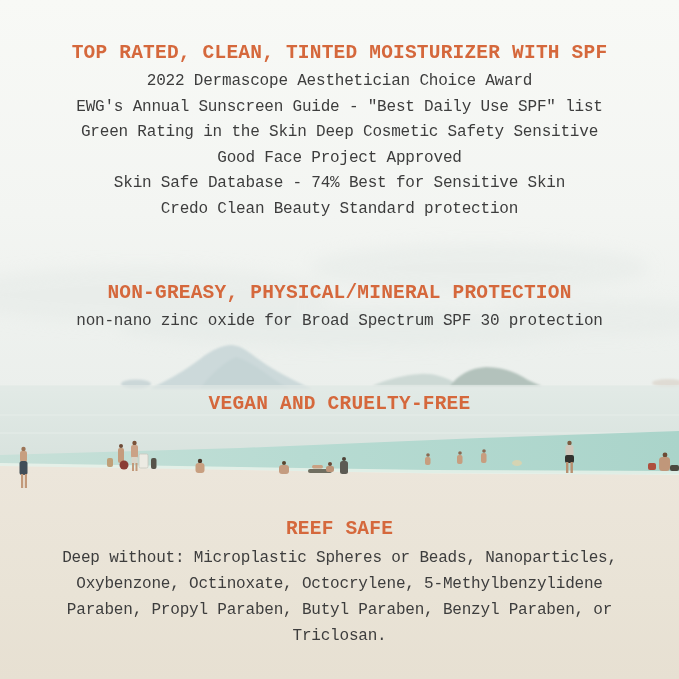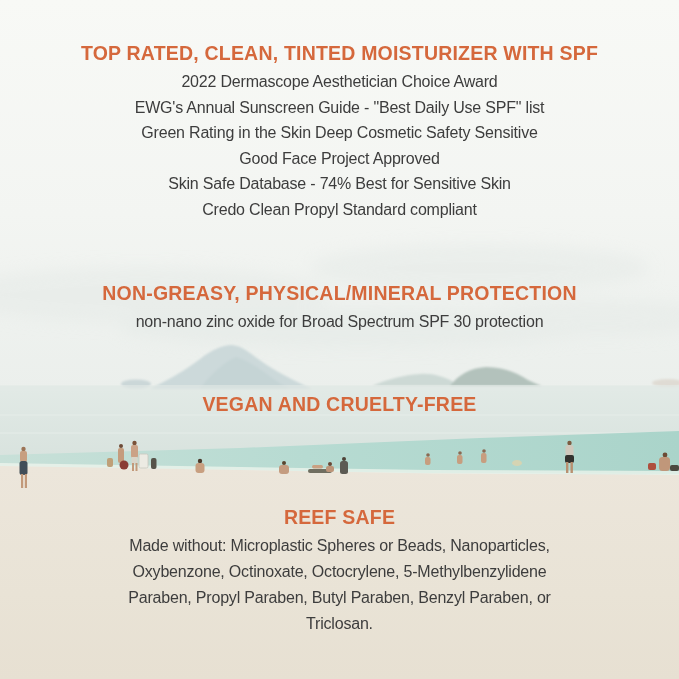--- a/index.html
+++ b/index.html
@@ -8,21 +8,21 @@
   }
   html,body{margin:0;padding:0;background:#ffffff;}
   .canvas{
     position:relative;
     width:679px;height:679px;
     overflow:hidden;
     font-family:"Liberation Sans","DejaVu Sans",sans-serif;
   }
   .bg{position:absolute;left:0;top:0;width:679px;height:679px;}
   .text-layer{position:absolute;left:0;top:0;width:679px;height:679px;}
-  .block{position:absolute;left:0;width:100%;text-align:center;}
+  .block{position:absolute;left:0;width:100%;text-align:center;font-family:Liberation Mono, monospace;}
   .heading{
     font-size:19.5px;font-weight:700;letter-spacing:0.2px;
     color:var(--accent);line-height:26px;margin-bottom:3px;white-space:nowrap;
   }
   .tline{
     font-size:16px;font-weight:400;letter-spacing:-0.2px;
     color:var(--body-text);line-height:25.5px;white-space:nowrap;
   }
   .block-reef .tline{line-height:26px;}
 </style>
@@ -172,34 +172,34 @@
 
   <div class="text-layer">
 
     <div class="block" style="top:40px">
       <div class="heading">TOP RATED, CLEAN, TINTED MOISTURIZER WITH SPF</div>
       <div class="tline">2022 Dermascope Aesthetician Choice Award</div>
       <div class="tline">EWG's Annual Sunscreen Guide - "Best Daily Use SPF" list</div>
       <div class="tline">Green Rating in the Skin Deep Cosmetic Safety Sensitive</div>
       <div class="tline">Good Face Project Approved</div>
       <div class="tline">Skin Safe Database - 74% Best for Sensitive Skin</div>
-      <div class="tline">Credo Clean Propyl Standard compliant</div>
+      <div class="tline">Credo Clean Beauty Standard protection</div>
     </div>
 
     <div class="block" style="top:280px">
       <div class="heading">NON-GREASY, PHYSICAL/MINERAL PROTECTION</div>
       <div class="tline">non-nano zinc oxide for Broad Spectrum SPF 30 protection</div>
     </div>
 
     <div class="block" style="top:391px">
       <div class="heading">VEGAN AND CRUELTY-FREE</div>
     </div>
 
-    <div class="block block-reef" style="top:504px">
+    <div class="block block-reef" style="top:516px">
       <div class="heading">REEF SAFE</div>
-      <div class="tline">Made without: Microplastic Spheres or Beads, Nanoparticles,</div>
+      <div class="tline">Deep without: Microplastic Spheres or Beads, Nanoparticles,</div>
       <div class="tline">Oxybenzone, Octinoxate, Octocrylene, 5-Methylbenzylidene</div>
       <div class="tline">Paraben, Propyl Paraben, Butyl Paraben, Benzyl Paraben, or</div>
       <div class="tline">Triclosan.</div>
     </div>
 
   </div>
 </div>
 
 </body></html>

